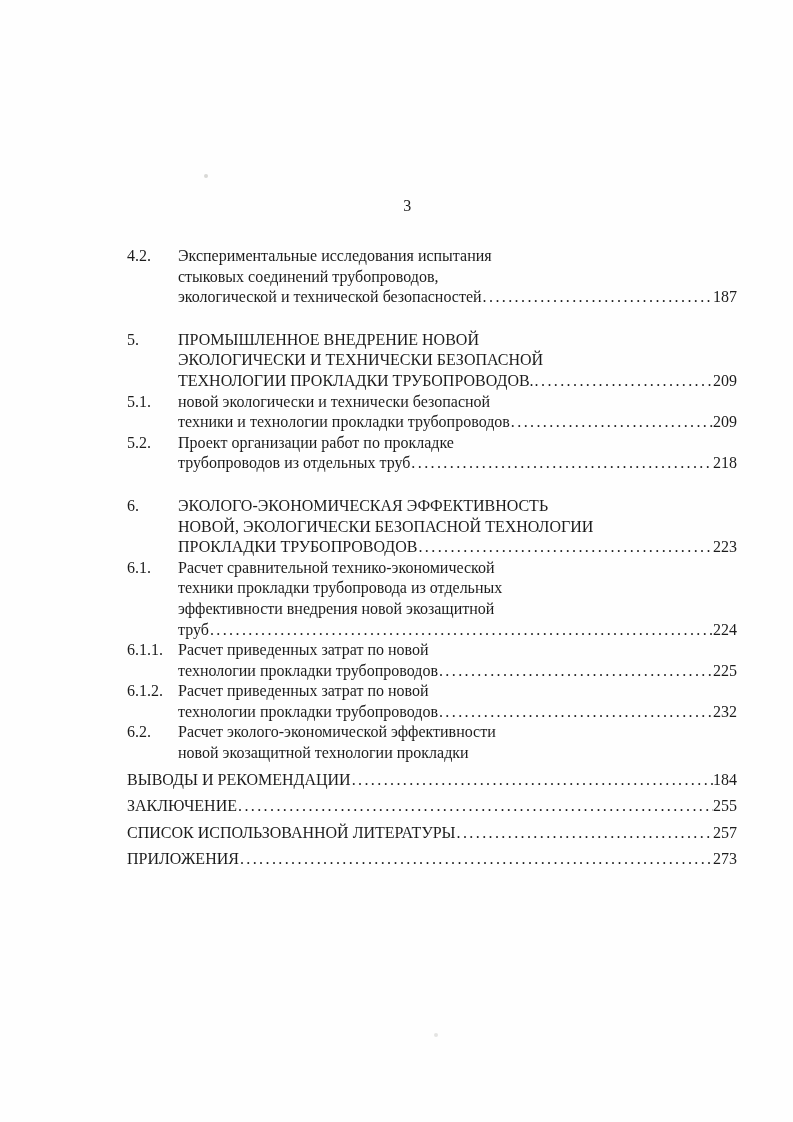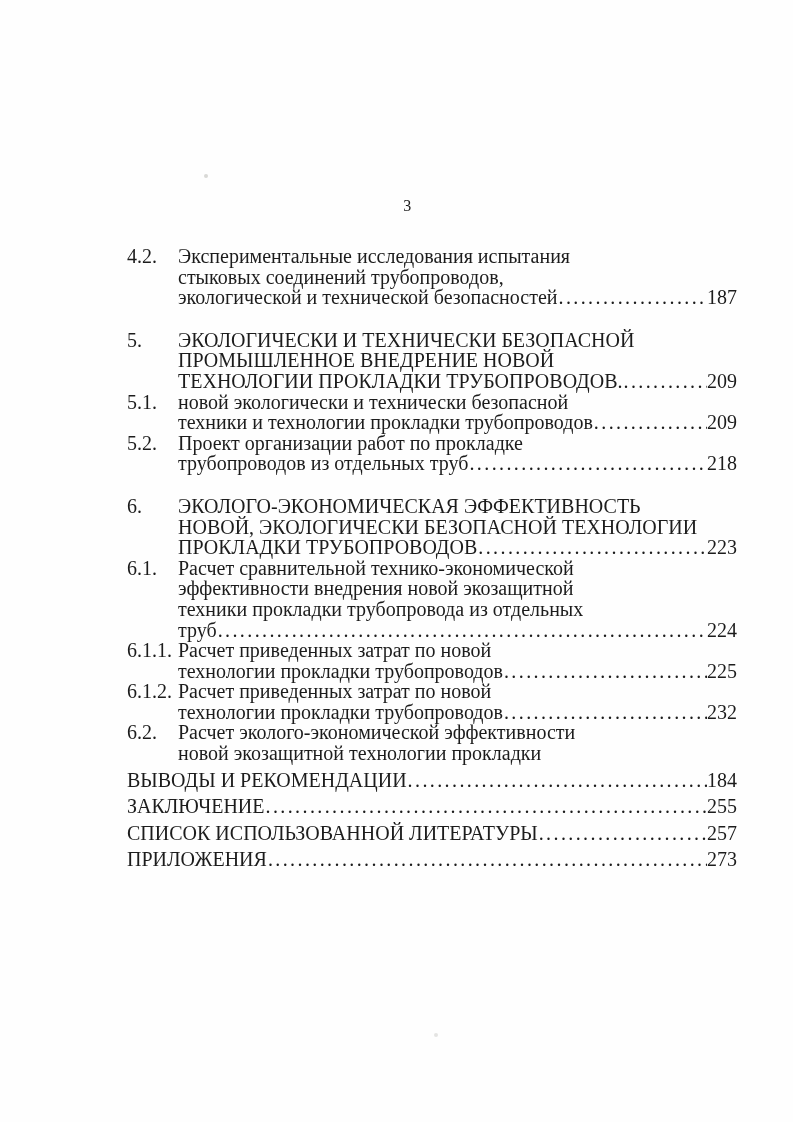--- a/index.html
+++ b/index.html
@@ -26,21 +26,21 @@
     text-align: center;
     padding-left: 22px;      
     font-size: 16px;
     line-height: 20px;
     letter-spacing: 0.5px;
   }
   .toc {
     margin-left: 127px;
     width: 610px;
     margin-top: 30px;
-    font-size: 20px;
+    font-size: 16px;
     line-height: 20.6px;
   }
   .entry {
     position: relative;
     padding-left: 51px;
   }
   .entry.plain {
     padding-left: 0;
   }
   .entry.gap-lg { margin-top: 22px; }
@@ -88,22 +88,22 @@
         <div class="line">Экспериментальные исследования испытания</div>
         <div class="line">стыковых соединений трубопроводов,</div>
         <div class="line last">
           <span class="txt">экологической и технической безопасностей</span>
           <span class="leader"></span>
           <span class="pg">187</span>
         </div>
       </div>
       <div class="entry gap-lg">
         <span class="num">5.</span>
+        <div class="line">ПРОМЫШЛЕННОЕ ВНЕДРЕНИЕ НОВОЙ</div>
         <div class="line">ЭКОЛОГИЧЕСКИ И ТЕХНИЧЕСКИ БЕЗОПАСНОЙ</div>
-        <div class="line">ПРОМЫШЛЕННОЕ ВНЕДРЕНИЕ НОВОЙ</div>
         <div class="line last">
           <span class="txt">ТЕХНОЛОГИИ ПРОКЛАДКИ ТРУБОПРОВОДОВ.</span>
           <span class="leader"></span>
           <span class="pg">209</span>
         </div>
       </div>
       <div class="entry">
         <span class="num">5.1.</span>
         <div class="line">новой экологически и технически безопасной</div>
         <div class="line last">
@@ -127,22 +127,22 @@
         <div class="line">НОВОЙ, ЭКОЛОГИЧЕСКИ БЕЗОПАСНОЙ ТЕХНОЛОГИИ</div>
         <div class="line last">
           <span class="txt">ПРОКЛАДКИ ТРУБОПРОВОДОВ</span>
           <span class="leader"></span>
           <span class="pg">223</span>
         </div>
       </div>
       <div class="entry">
         <span class="num">6.1.</span>
         <div class="line">Расчет сравнительной технико-экономической</div>
+        <div class="line">техники прокладки трубопровода из отдельных</div>
         <div class="line">эффективности внедрения новой экозащитной</div>
-        <div class="line">техники прокладки трубопровода из отдельных</div>
         <div class="line last">
           <span class="txt">труб</span>
           <span class="leader"></span>
           <span class="pg">224</span>
         </div>
       </div>
       <div class="entry">
         <span class="num">6.1.1.</span>
         <div class="line">Расчет приведенных затрат по новой</div>
         <div class="line last">

